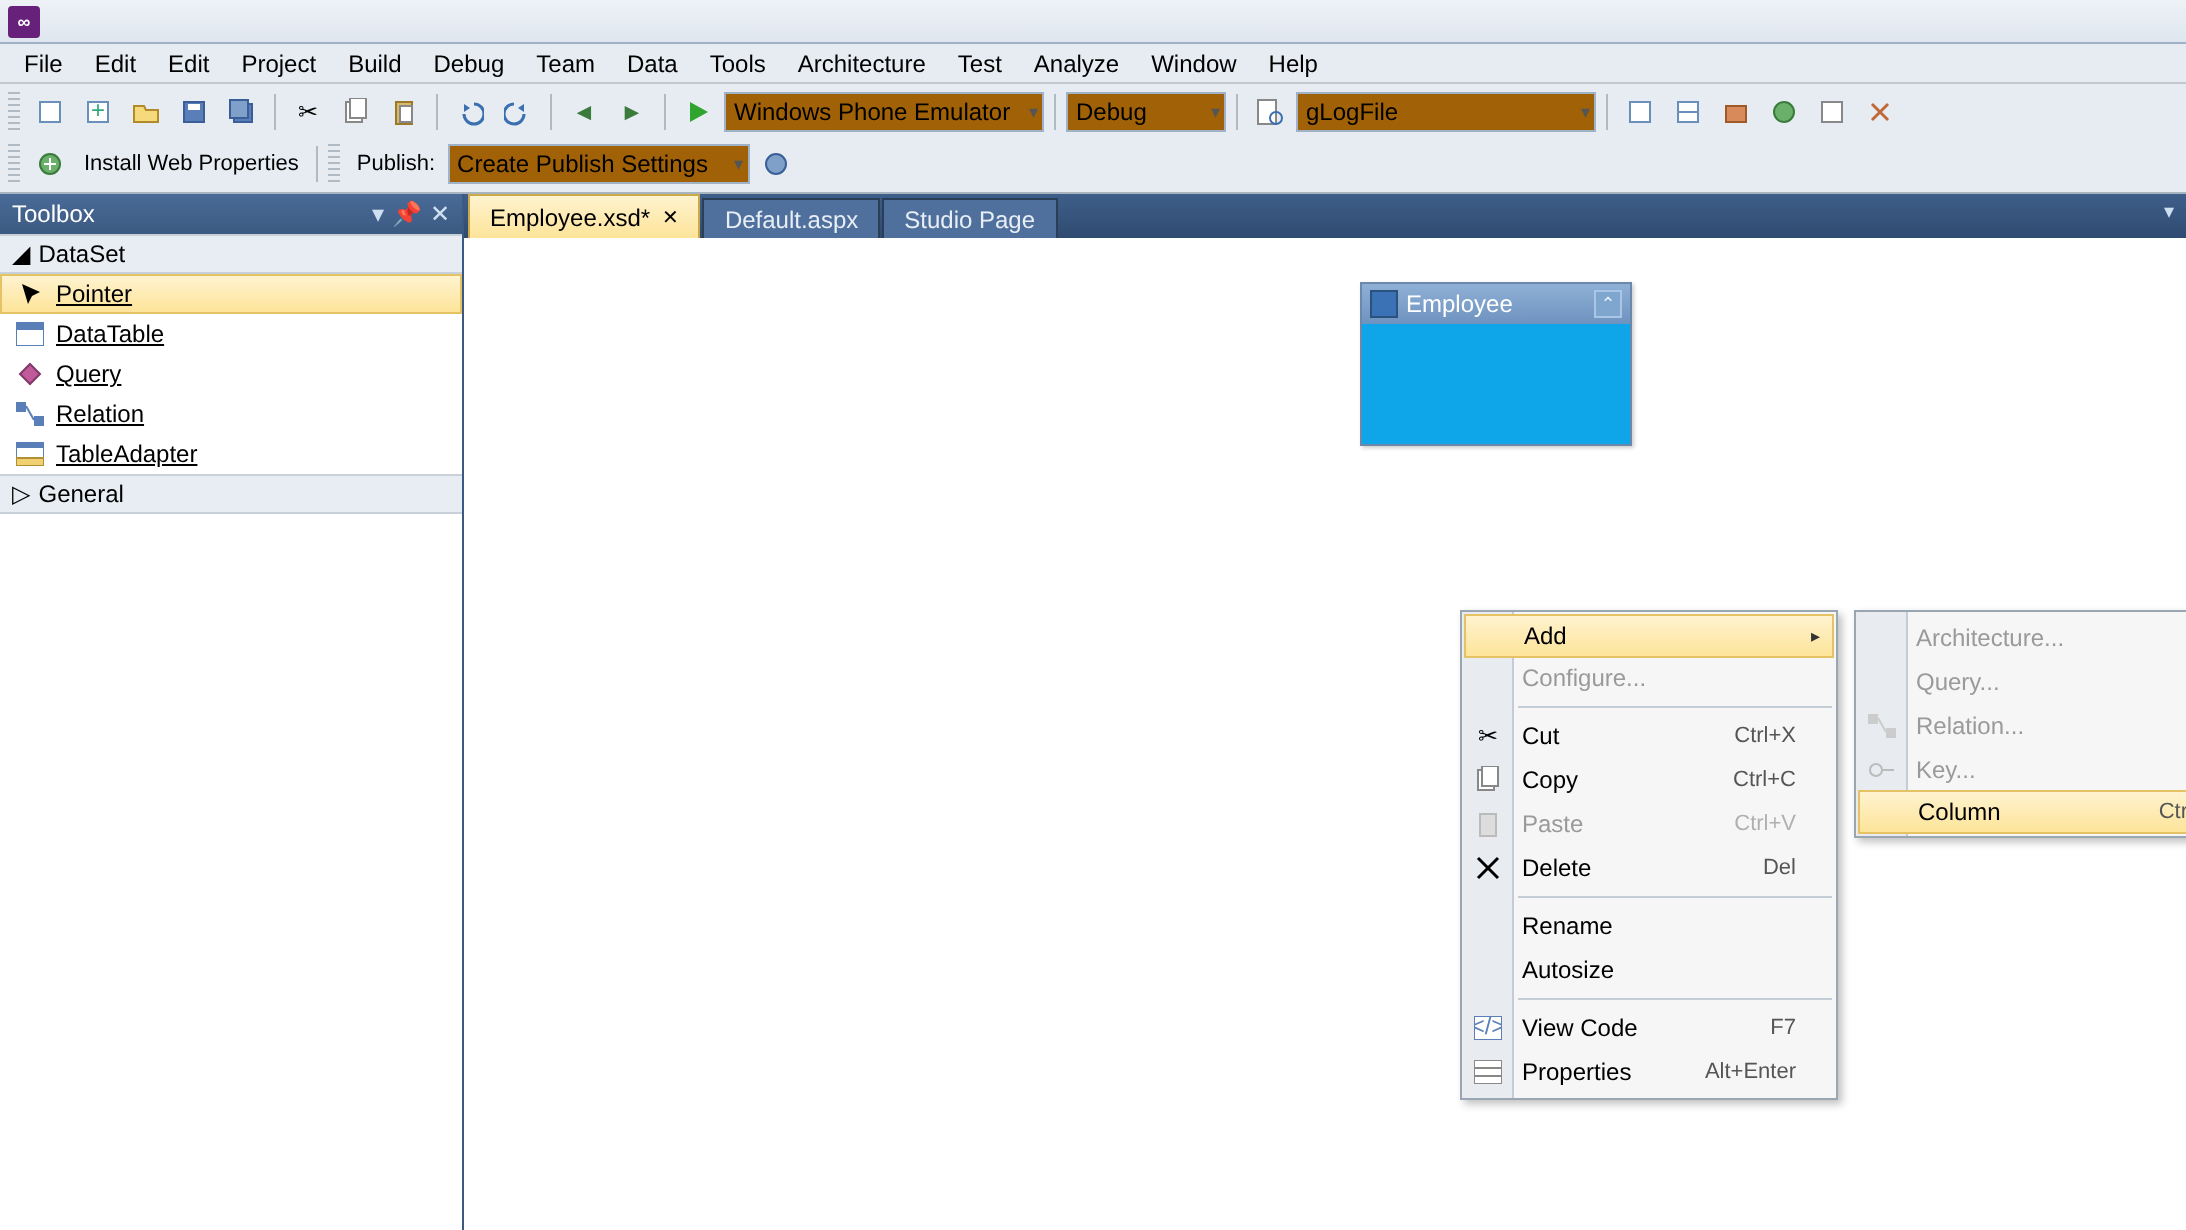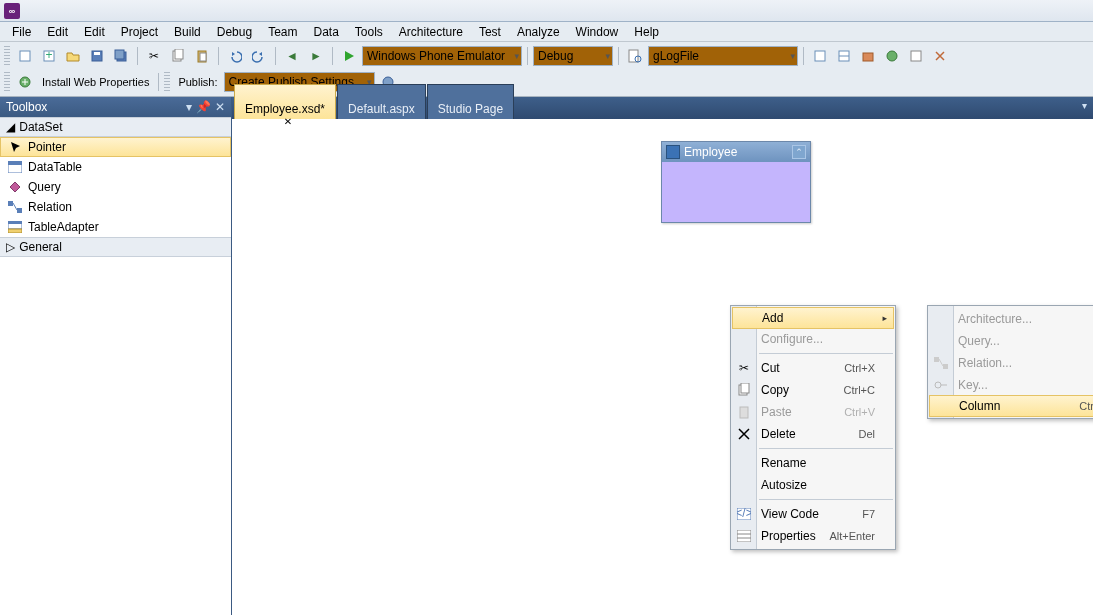--- a/index.html
+++ b/index.html
@@ -26,54 +26,54 @@
 
   
   .workspace { display:flex; height:calc(615px - 22px - 20px - 52px); }
 
   
   .toolbox { width:232px; background:#fff; border-right:1px solid #3b5a82; display:flex; flex-direction:column;}
   .toolbox-title { height:20px; background:linear-gradient(#4a6b98,#3b5a82); color:#fff; display:flex; align-items:center; padding:0 6px; font-size:11px; justify-content:space-between;}
   .toolbox-title .win-btns { display:flex; gap:4px; font-size:10px; color:#cfe0f2;}
   .tbx-body { flex:1; background:#fff; overflow:auto;}
   .tbx-cat { background:#e8edf3; border-top:1px solid #c8d0da; border-bottom:1px solid #c8d0da; padding:2px 6px; font-size:11px; display:flex; align-items:center; gap:4px;}
-  .tbx-item { padding:3px 6px 3px 28px; font-size:11px; display:flex; gap:8px; position:relative;}
+  .tbx-item { padding:3px 6px 3px 28px; font-size:11px; display:flex; gap:8px; position:relative;text-decoration:underline;}
   .tbx-item .ico { position:absolute; left:8px; width:14px; height:14px; display:flex; align-items:center; justify-content:center;}
   .tbx-item.selected { background:linear-gradient(#fff3cf,#fde499); border:1px solid #e5c365; padding:2px 5px 2px 27px;}
 
   
   .editor { flex:1; display:flex; flex-direction:column; background:#fff; }
   .doc-tabs { height:22px; background:linear-gradient(#3e5f8a,#2f4a70); display:flex; align-items:flex-end; padding:0 0 0 2px; position:relative;}
-  .doc-tab { height:20px; padding:17px 10px; margin-right:1px; display:flex; align-items:center; font-size:11px; color:#e8eef6; background:#4f709c; border:1px solid #2a3e58; border-bottom:none; position:relative;flex-direction:column;}
+  .doc-tab { height:20px; padding:4px 10px; margin-right:1px; display:flex; align-items:center; font-size:11px; color:#e8eef6; background:#4f709c; border:1px solid #2a3e58; border-bottom:none; position:relative;}
   .doc-tab.active { background:linear-gradient(#fff3cf,#fde499); color:#000; border-color:#caa94a; height:22px;}
   .doc-tab .close { margin-left:6px; font-size:10px; cursor:default;}
   .doc-tabs .collapse { position:absolute; right:6px; top:3px; color:#cfe0f2; font-size:10px;}
 
   .designer { flex:1; background: #fff repeating-linear-gradient(0deg,#eef2f6 0 1px, transparent 1px 14px), repeating-linear-gradient(90deg,#eef2f6 0 1px, transparent 1px 14px); position:relative;}
 
   
-  .tbl-card { position:absolute; left:429px; top:22px; width:150px; border:1px solid #6c88aa; background:#c4b5fd; box-shadow:1px 1px 2px rgba(0,0,0,.2);}
+  .tbl-card { position:absolute; left:448px; top:22px; width:136px; border:1px solid #6c88aa; background:#0ea5e9; box-shadow:1px 1px 2px rgba(0,0,0,.2);}
   .tbl-card .hdr { height:20px; background:linear-gradient(#8fb0d6,#6e93bf); color:#fff; display:flex; align-items:center; padding:0 4px; font-size:11px; gap:4px;}
   .tbl-card .hdr .ico { width:14px; height:14px; background:#3b72b5; border:1px solid #2a527f; display:inline-block;}
   .tbl-card .hdr .exp { margin-left:auto; font-size:9px; color:#e6f0fa; border:1px solid #aac6e6; width:14px; height:14px; display:flex; align-items:center; justify-content:center; background:#7fa6cf;}
   .tbl-card .body { height:60px; }
 
   
   .ctx { position:absolute; background:#f6f6f6; border:1px solid #9aa6b2; box-shadow:2px 2px 4px rgba(0,0,0,.25); padding:2px 0; }
   .ctx .gutter { position:absolute; left:0; top:0; bottom:0; width:26px; background:#e8ecf1; border-right:1px solid #c4ccd5;}
   .ctx-item { position:relative; height:22px; display:flex; align-items:center; padding:0 24px 0 30px; font-size:11px; white-space:nowrap;}
   .ctx-item .ico { position:absolute; left:4px; width:18px; height:18px; display:flex; align-items:center; justify-content:center;}
   .ctx-item .shortcut { position:absolute; right:20px; color:#555; font-size:11px;}
   .ctx-item .arrow { position:absolute; right:6px; font-size:9px; color:#333;}
   .ctx-sep { height:1px; background:#c4ccd5; margin:3px 2px 3px 28px;}
   .ctx-item.hover { background:linear-gradient(#fff3cf,#fde499); border:1px solid #e5c365; margin:-1px 1px; padding:0 23px 0 29px; height:22px;}
   .ctx-item.disabled { color:#9a9a9a; }
   .ctx-item.disabled .shortcut { color:#b0b0b0; }
 
-  .ctx1 { left:498px; top:186px; width:166px; }
+  .ctx1 { left:498px; top:186px; width:189px; }
   .ctx2 { left:695px; top:186px; width:205px; }
 
   svg { display:block; }
 </style>
 </head>
 <body>
 
 <div class="titlebar">
   <span class="vs-icon">∞</span>
 </div>

